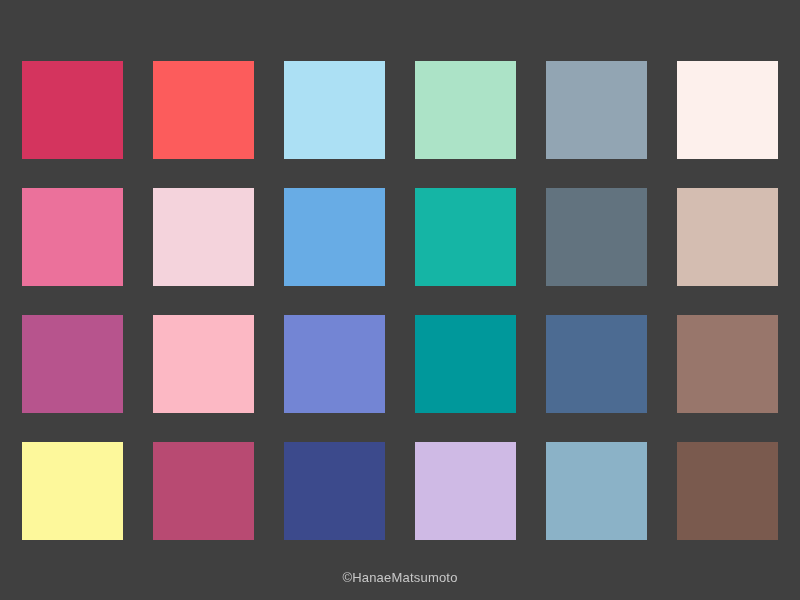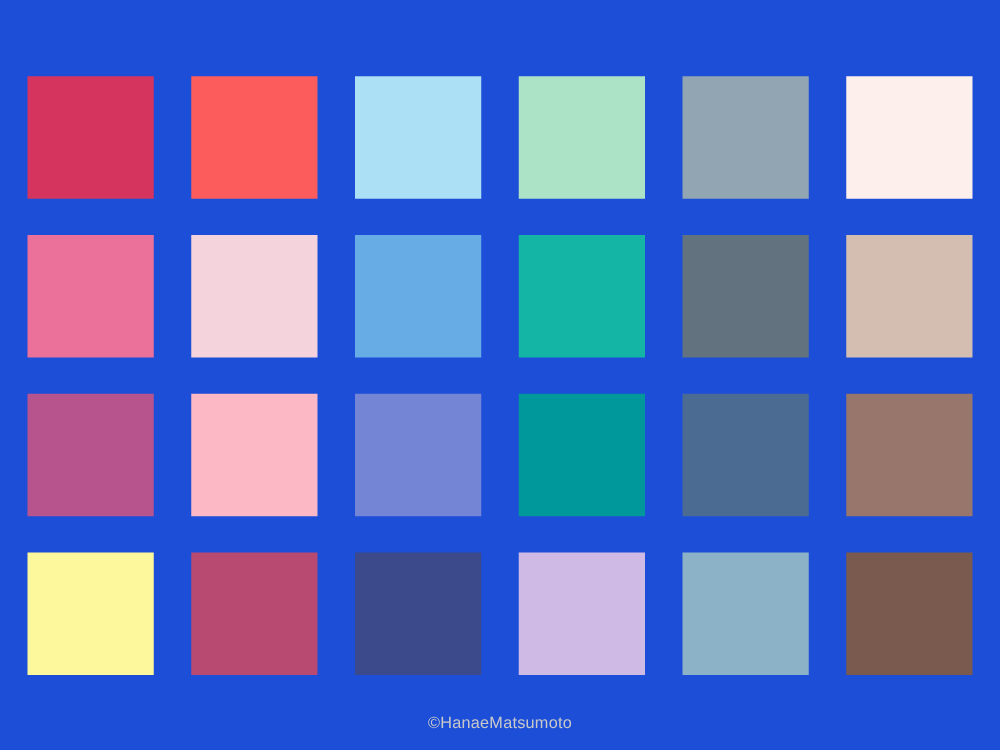--- a/index.html
+++ b/index.html
@@ -51,21 +51,21 @@
     font-family: "Liberation Sans", sans-serif;
     font-size: 13px;
     letter-spacing: 0.2px;
     color: #c9c9c9;
     user-select: none;
   }
 </style>
 </head>
 <body style="background: rgb(255, 255, 255);">
 
-<div id="palette-page" style="background: #1d4ed8;">
+<div id="palette-page" style="background: #404040;">
 
   <div id="swatch-grid" style="grid-template-columns: repeat(6, 101px); grid-template-rows: repeat(4, 98px); gap: 29px 30px;">
       <div class="swatch" title="#D4345E" style="background-color: rgb(212, 52, 94); grid-area: 1 / 1; width: 101px; height: 98px;"></div>
       <div class="swatch" title="#FC5C5C" style="background-color: rgb(252, 92, 92); grid-area: 1 / 2; width: 101px; height: 98px;"></div>
       <div class="swatch" title="#ACE0F4" style="background-color: rgb(172, 224, 244); grid-area: 1 / 3; width: 101px; height: 98px;"></div>
       <div class="swatch" title="#ACE3C7" style="background-color: rgb(172, 227, 199); grid-area: 1 / 4; width: 101px; height: 98px;"></div>
       <div class="swatch" title="#92A5B3" style="background-color: rgb(146, 165, 179); grid-area: 1 / 5; width: 101px; height: 98px;"></div>
       <div class="swatch" title="#FDF0EC" style="background-color: rgb(253, 240, 236); grid-area: 1 / 6; width: 101px; height: 98px;"></div>
       <div class="swatch" title="#EB719B" style="background-color: rgb(235, 113, 155); grid-area: 2 / 1; width: 101px; height: 98px;"></div>
       <div class="swatch" title="#F4D3DC" style="background-color: rgb(244, 211, 220); grid-area: 2 / 2; width: 101px; height: 98px;"></div>

